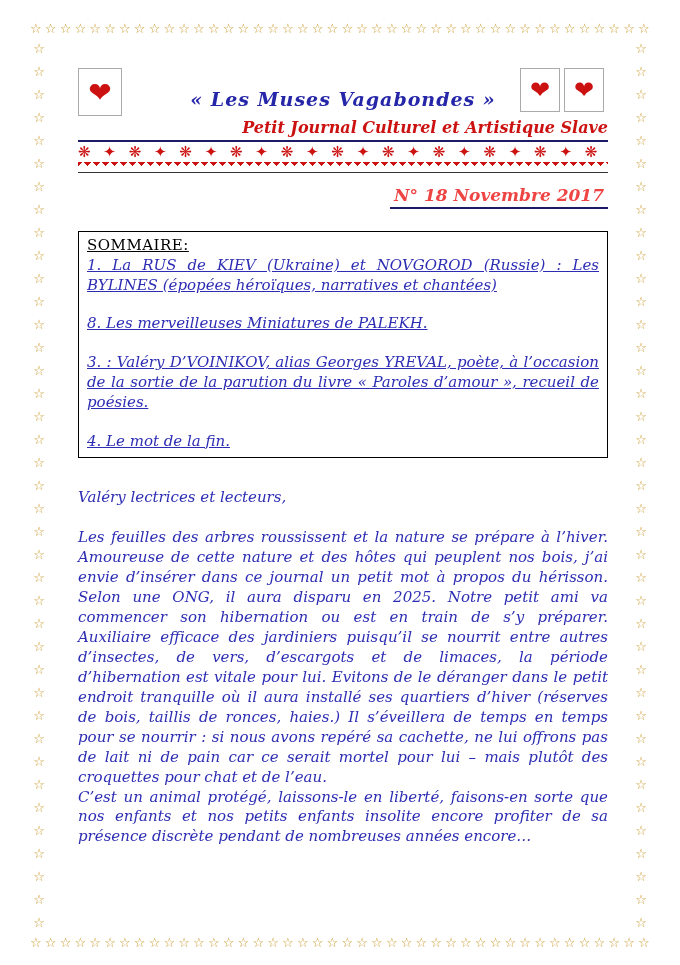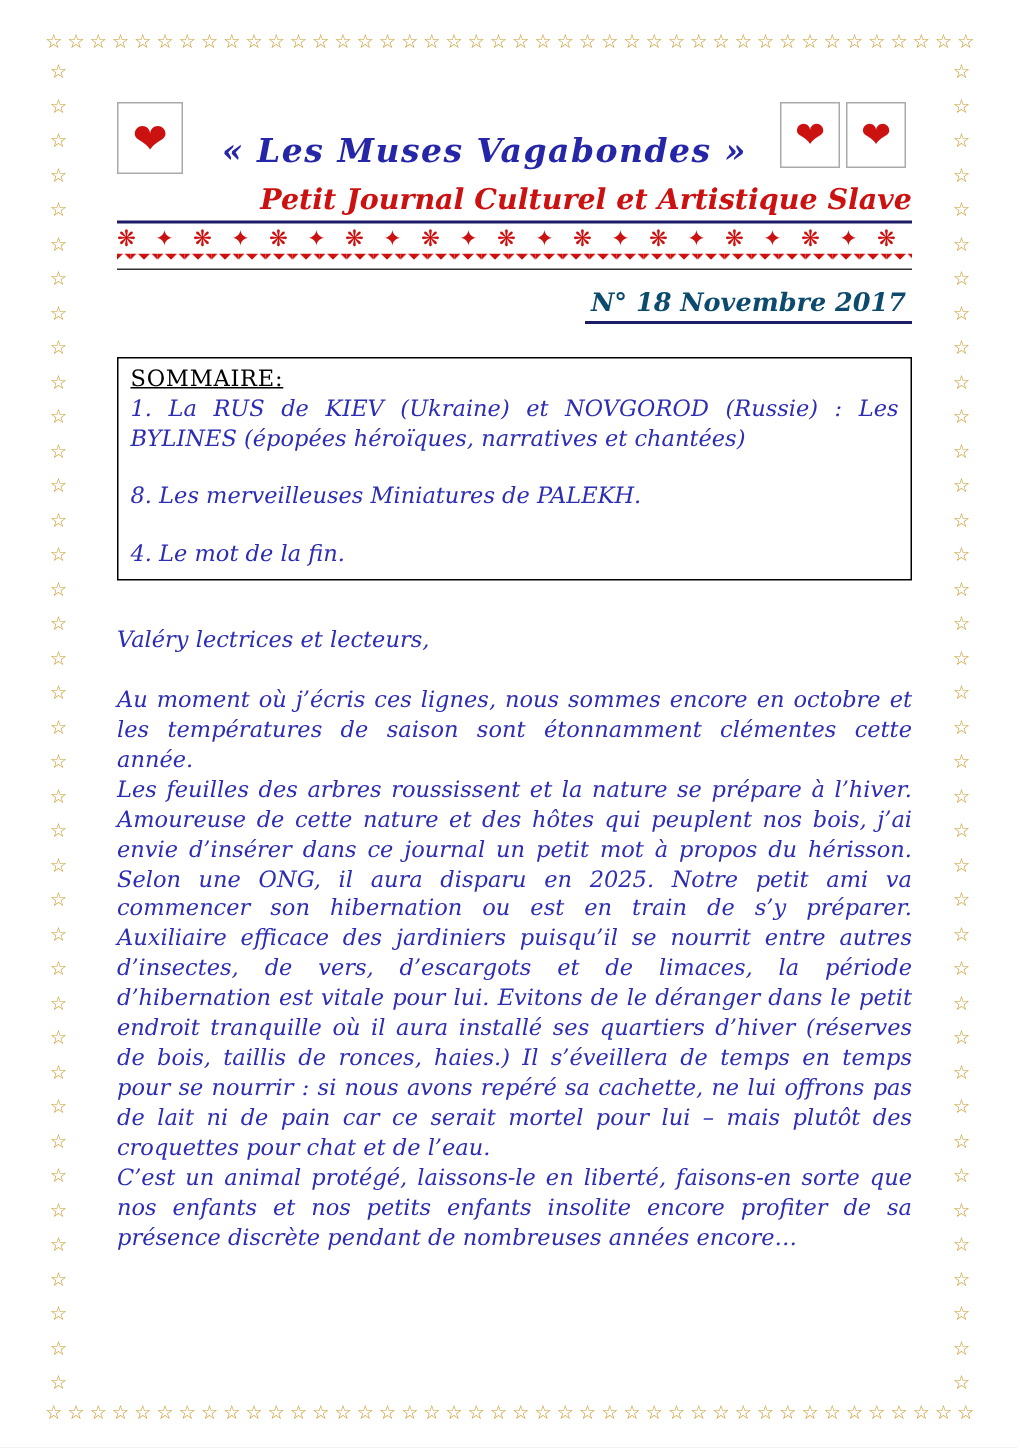--- a/index.html
+++ b/index.html
@@ -29,61 +29,61 @@
   .header { position:relative; }
   .ornament-box {
     width:44px; height:48px; border:1px solid #aaa;
     display:flex; align-items:center; justify-content:center;
     color:#cc1111; font-size:28px; background:#fff;
   }
   .ornament-left { position:absolute; left:0; top:4px; }
   .ornament-right-group { position:absolute; right:4px; top:4px; display:flex; gap:4px; }
   .ornament-right-group .ornament-box { width:40px; height:44px; font-size:24px; }
   .title {
-    padding-top:24px; margin:0 70px; 
-    font-size:22px; font-weight:bold; font-style:italic; color:#2626a8;
+    padding-top:24px; margin:0 70px; text-align:center;
+    font-size:19px; font-weight:bold; font-style:italic; color:#2626a8;
     letter-spacing:1px;
   }
   .subtitle {
     margin-top:8px; text-align:right;
-    font-size:19px; font-weight:bold; font-style:italic; color:#cc1111;
+    font-size:16px; font-weight:bold; font-style:italic; color:#cc1111;
   }
   .rule-blue { height:2px; background:#1c1c66; margin-top:3px; }
   .band {
     margin-top:1px; height:19px; overflow:hidden; white-space:nowrap;
     color:#cc1111; font-size:15px; letter-spacing:4px; text-align:center; line-height:19px;
   }
   .zigzag {
     height:7px; margin-top:0;
     background:
       linear-gradient(135deg, #cc1111 25%, transparent 25%) 0 0,
       linear-gradient(225deg, #cc1111 25%, transparent 25%) 0 0;
     background-size:9px 7px;
     background-repeat:repeat-x;
   }
   .rule-thin { height:1px; background:#333; margin-top:3px; }
 
   .issue-line { text-align:right; margin-top:12px; }
   .issue {
     display:inline-block;
-    font-size:17px; font-weight:bold; font-style:italic; color:#0c4a6e;
+    font-size:17px; font-weight:bold; font-style:italic; color:#ef4444;
     border-bottom:2px solid #1c1c66; padding:0 4px 2px 4px;
   }
 
   
   .sommaire {
     margin-top:22px; border:1px solid #000;
     padding:4px 8px 6px 8px;
     color:#2d2db4; font-style:italic; font-size:15px; line-height:1.32;
   }
   .sommaire-heading {
     color:#000000; font-style:normal; font-size:15px;
     text-decoration:underline; letter-spacing:.5px;
   }
-  .sommaire-item { text-align:justify; margin-top:0; }
+  .sommaire-item { text-align:justify; margin-top:0;text-decoration:underline; }
   .sommaire-item + .sommaire-item { margin-top:19px; }
   .sommaire-nb { margin-top:2px; font-size:12.5px; line-height:1.3; text-align:justify; }
 
   
   .letter { margin-top:30px; color:#2d2db4; font-style:italic; font-size:15px; line-height:1.33; }
   .salutation { margin-bottom:20px; }
   .para { text-align:justify; }
 </style>
 </head>
 <body>
@@ -283,25 +283,25 @@
       <div class="rule-thin"></div>
       <div class="issue-line">
         <span class="issue">N° 18 Novembre 2017</span>
       </div>
     </div>
 
     <div class="sommaire">
       <div class="sommaire-heading">SOMMAIRE:</div>
       <div class="sommaire-item">1. La RUS de KIEV (Ukraine) et NOVGOROD (Russie) : Les BYLINES (épopées héroïques, narratives et chantées)</div>
       <div class="sommaire-item">8. Les merveilleuses Miniatures de PALEKH.</div>
+      <div class="sommaire-item">3. : Valéry D’VOINIKOV, alias Georges YREVAL, poète, à l’occasion de la sortie de la parution du livre « Paroles d’amour », recueil de poésies.</div>
       <div class="sommaire-item">4. Le mot de la fin.</div>
     </div>
 
     <div class="letter">
       <div class="salutation">Valéry lectrices et lecteurs,</div>
-      <p class="para">Au moment où j’écris ces lignes, nous sommes encore en octobre et les températures de saison sont étonnamment clémentes cette année.</p>
       <p class="para">Les feuilles des arbres roussissent et la nature se prépare à l’hiver. Amoureuse de cette nature et des hôtes qui peuplent nos bois, j’ai envie d’insérer dans ce journal un petit mot à propos du hérisson. Selon une ONG, il aura disparu en 2025. Notre petit ami va commencer son hibernation ou est en train de s’y préparer. Auxiliaire efficace des jardiniers puisqu’il se nourrit entre autres d’insectes, de vers, d’escargots et de limaces, la période d’hibernation est vitale pour lui. Evitons de le déranger dans le petit endroit tranquille où il aura installé ses quartiers d’hiver (réserves de bois, taillis de ronces, haies.) Il s’éveillera de temps en temps pour se nourrir : si nous avons repéré sa cachette, ne lui offrons pas de lait ni de pain car ce serait mortel pour lui – mais plutôt des croquettes pour chat et de l’eau.</p>
       <p class="para">C’est un animal protégé, laissons-le en liberté, faisons-en sorte que nos enfants et nos petits enfants insolite encore profiter de sa présence discrète pendant de nombreuses années encore…</p>
 
     </div>
 
   </div>
 </div>
 
 </body></html>

